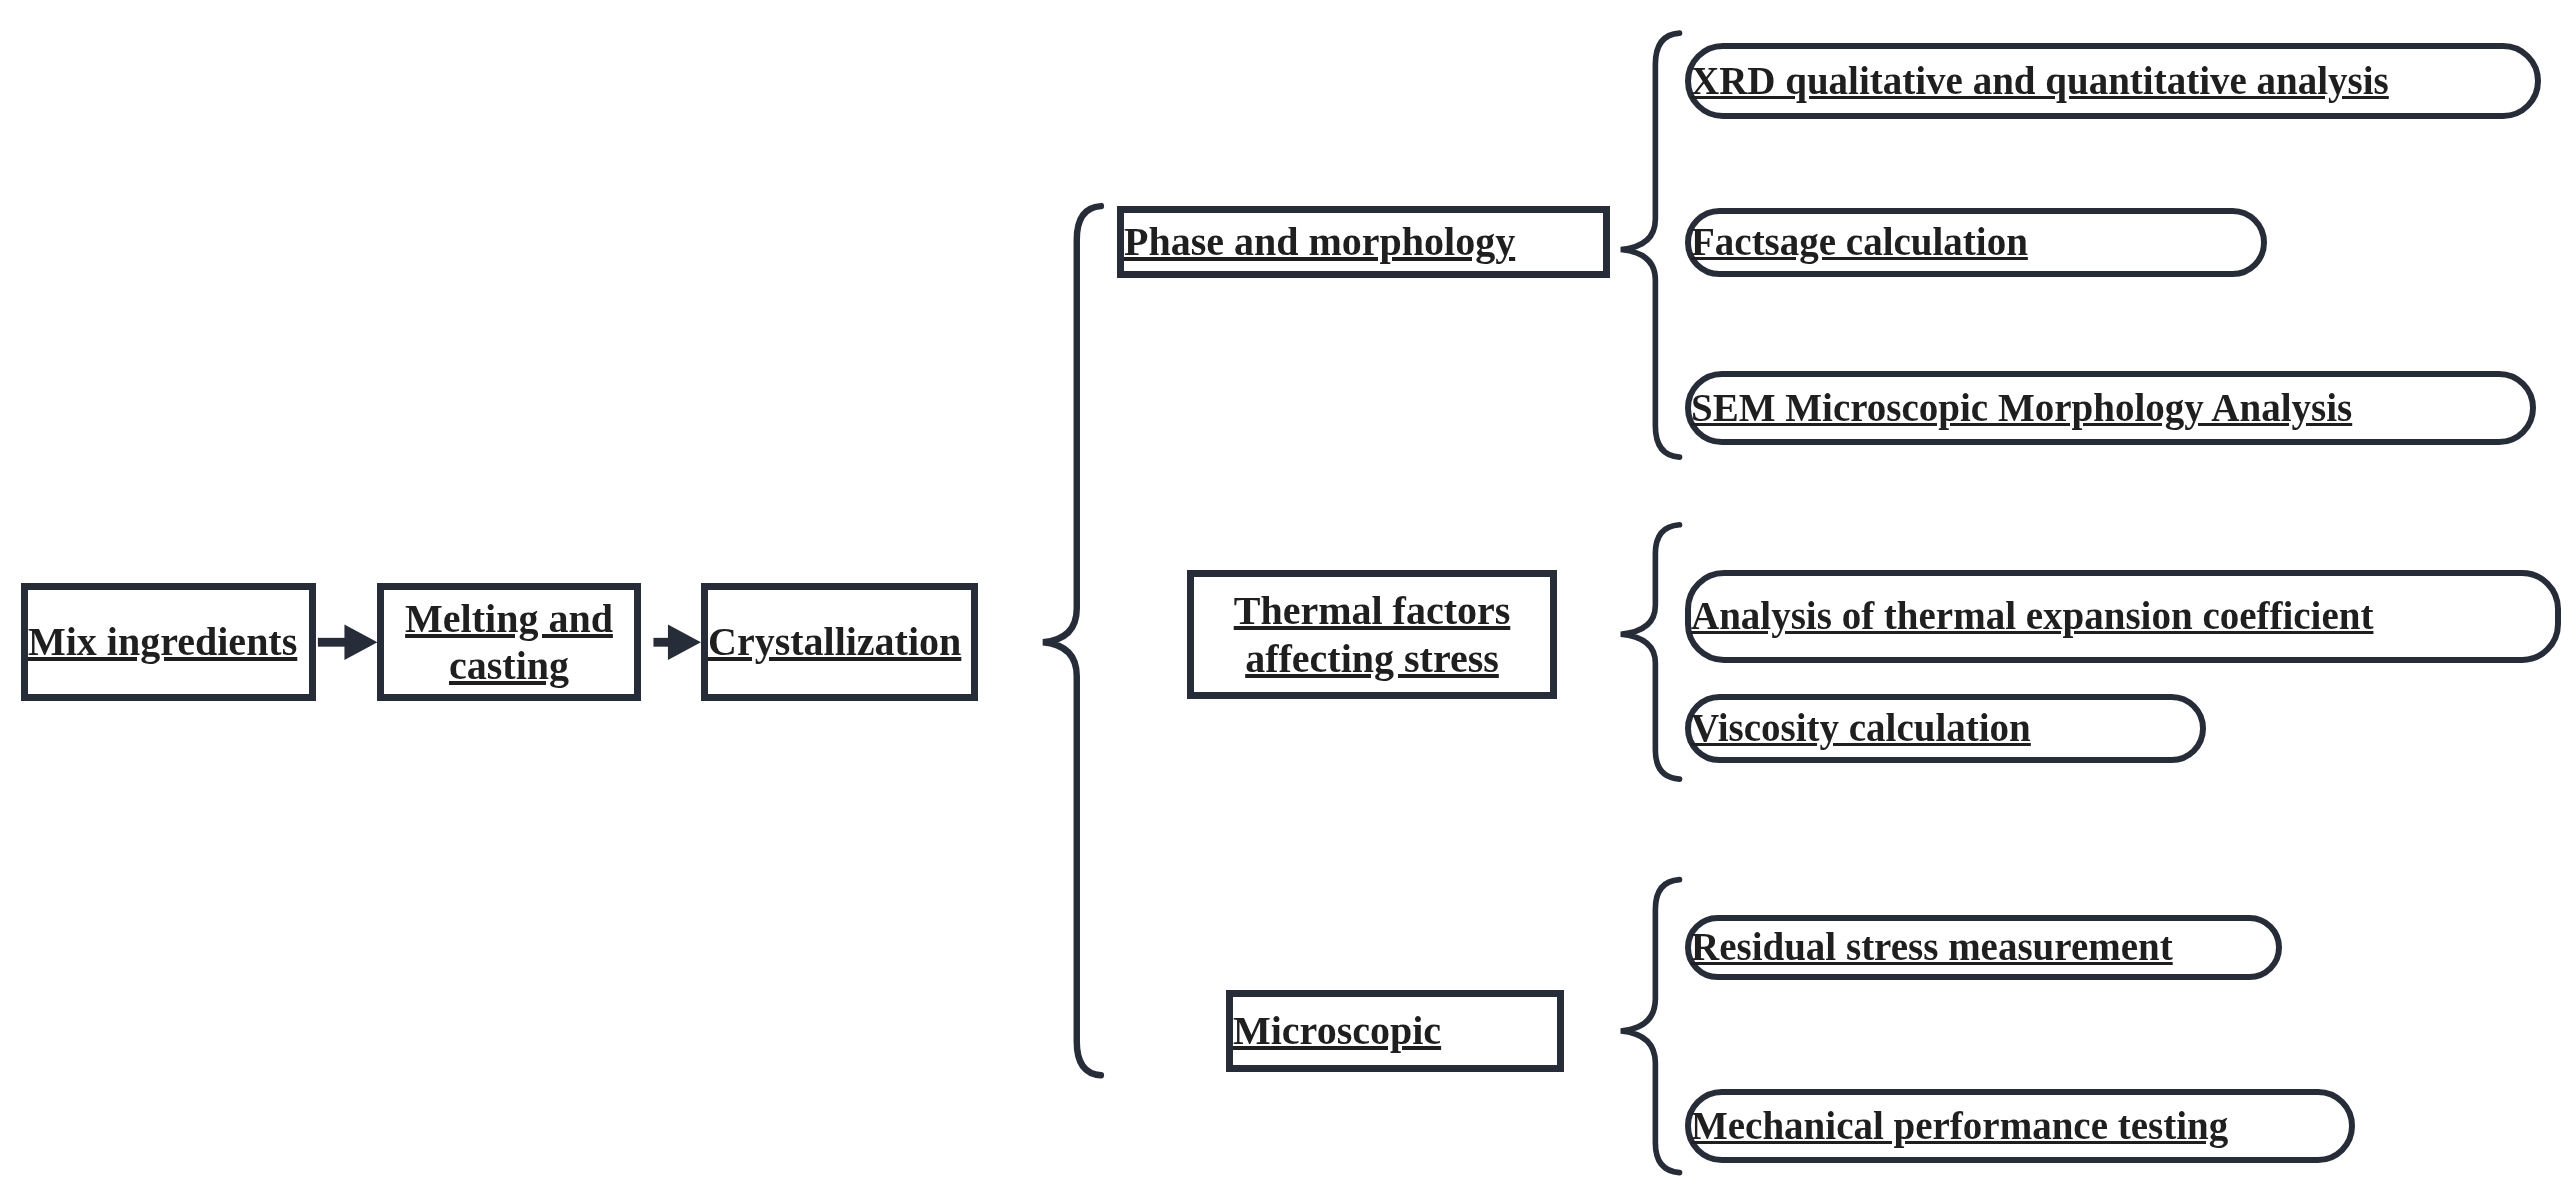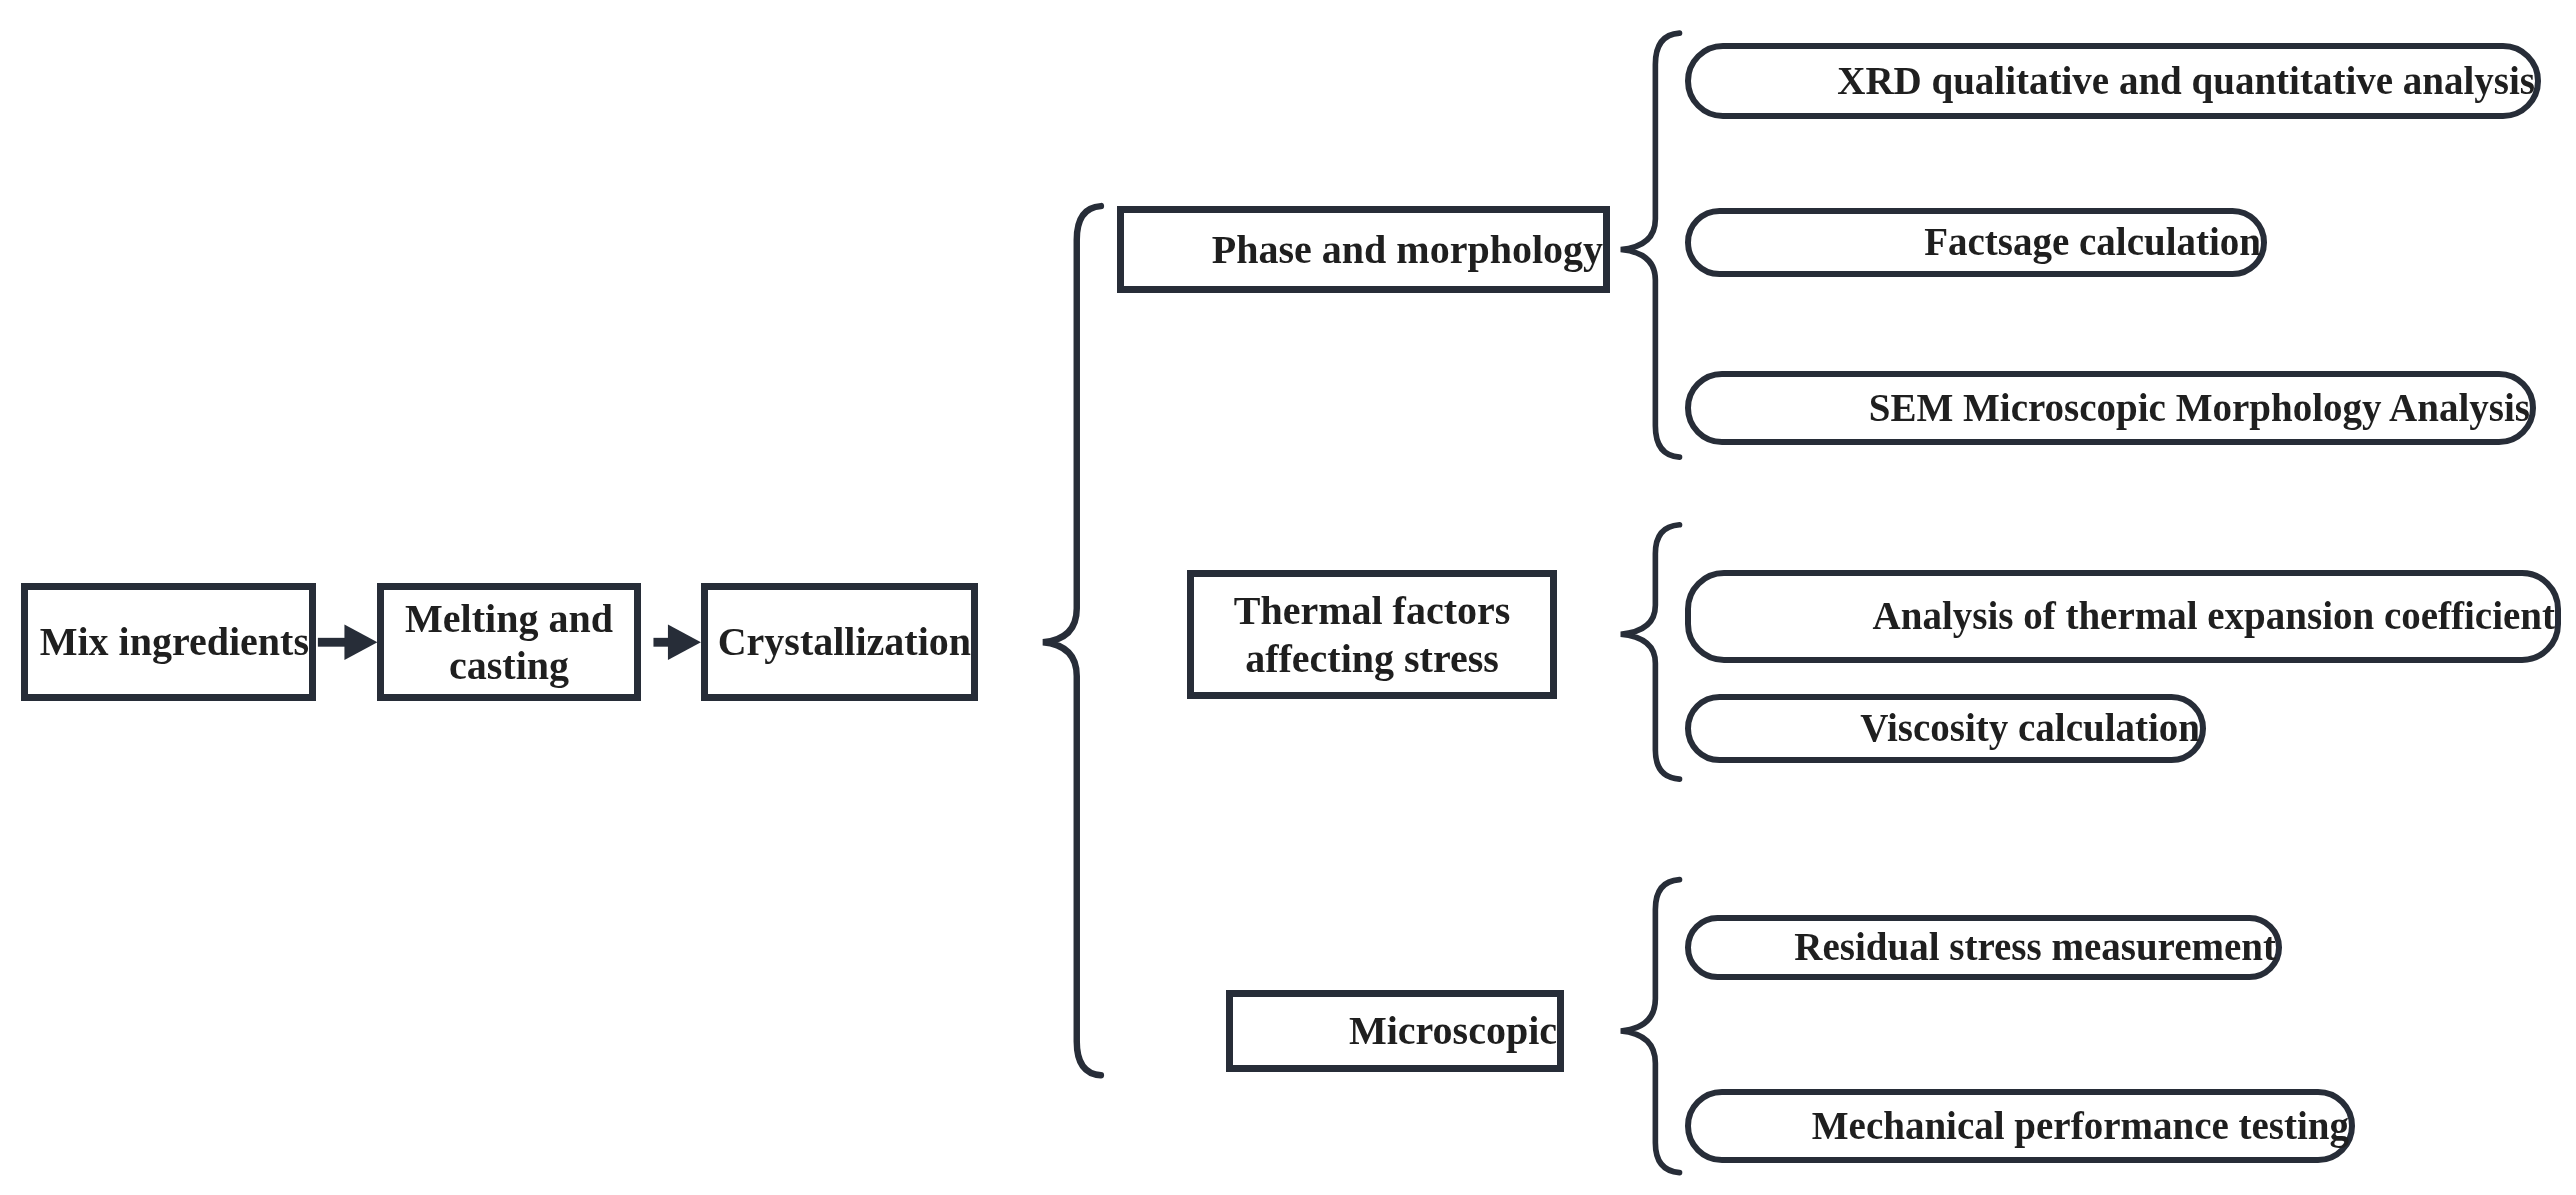--- a/index.html
+++ b/index.html
@@ -7,28 +7,29 @@
     position:relative;
     width:2576px;height:1196px;
     background:#ffffff;
     font-family:"Liberation Serif", serif;
     color:#1f1f1f;
   }
   .connectors{position:absolute;left:0;top:0;width:2576px;height:1196px;}
   .node{
     position:absolute;
     box-sizing:border-box;
-    display:flex;align-items:center;justify-content:flex-end;
+    display:flex;align-items:center;justify-content:flex-start;
     text-align:center;
     background:#ffffff;
     border:7.2px solid #272d38;
     font-weight:700;
     font-size:40px;
     line-height:1.18;
     color:#1f1f1f;
+    text-decoration:underline;
   }
   .pill{
     border-width:6.4px;
     border-radius:39px;
     font-size:39px;
   }
   .stroke{stroke:#272d38;fill:none;}
 </style>
 </head>
 <body>
@@ -85,21 +86,21 @@
   </div>
 
   <div class="node" style="left:377px;top:583px;width:264px;height:118px">
     <span>Melting and casting</span>
   </div>
 
   <div class="node" style="left:701px;top:583px;width:277px;height:118px">
     <span>Crystallization</span>
   </div>
 
-  <div class="node" style="left:1117px;top:206px;width:493px;height:87px">
+  <div class="node" style="left:1117px;top:206px;width:493px;height:72px">
     <span>Phase and morphology</span>
   </div>
 
   <div class="node" style="left:1187px;top:570px;width:370px;height:129px;padding:0 8px">
     <span>Thermal factors affecting stress</span>
   </div>
 
   <div class="node" style="left:1226px;top:990px;width:338px;height:82px">
     <span>Microscopic</span>
   </div>

